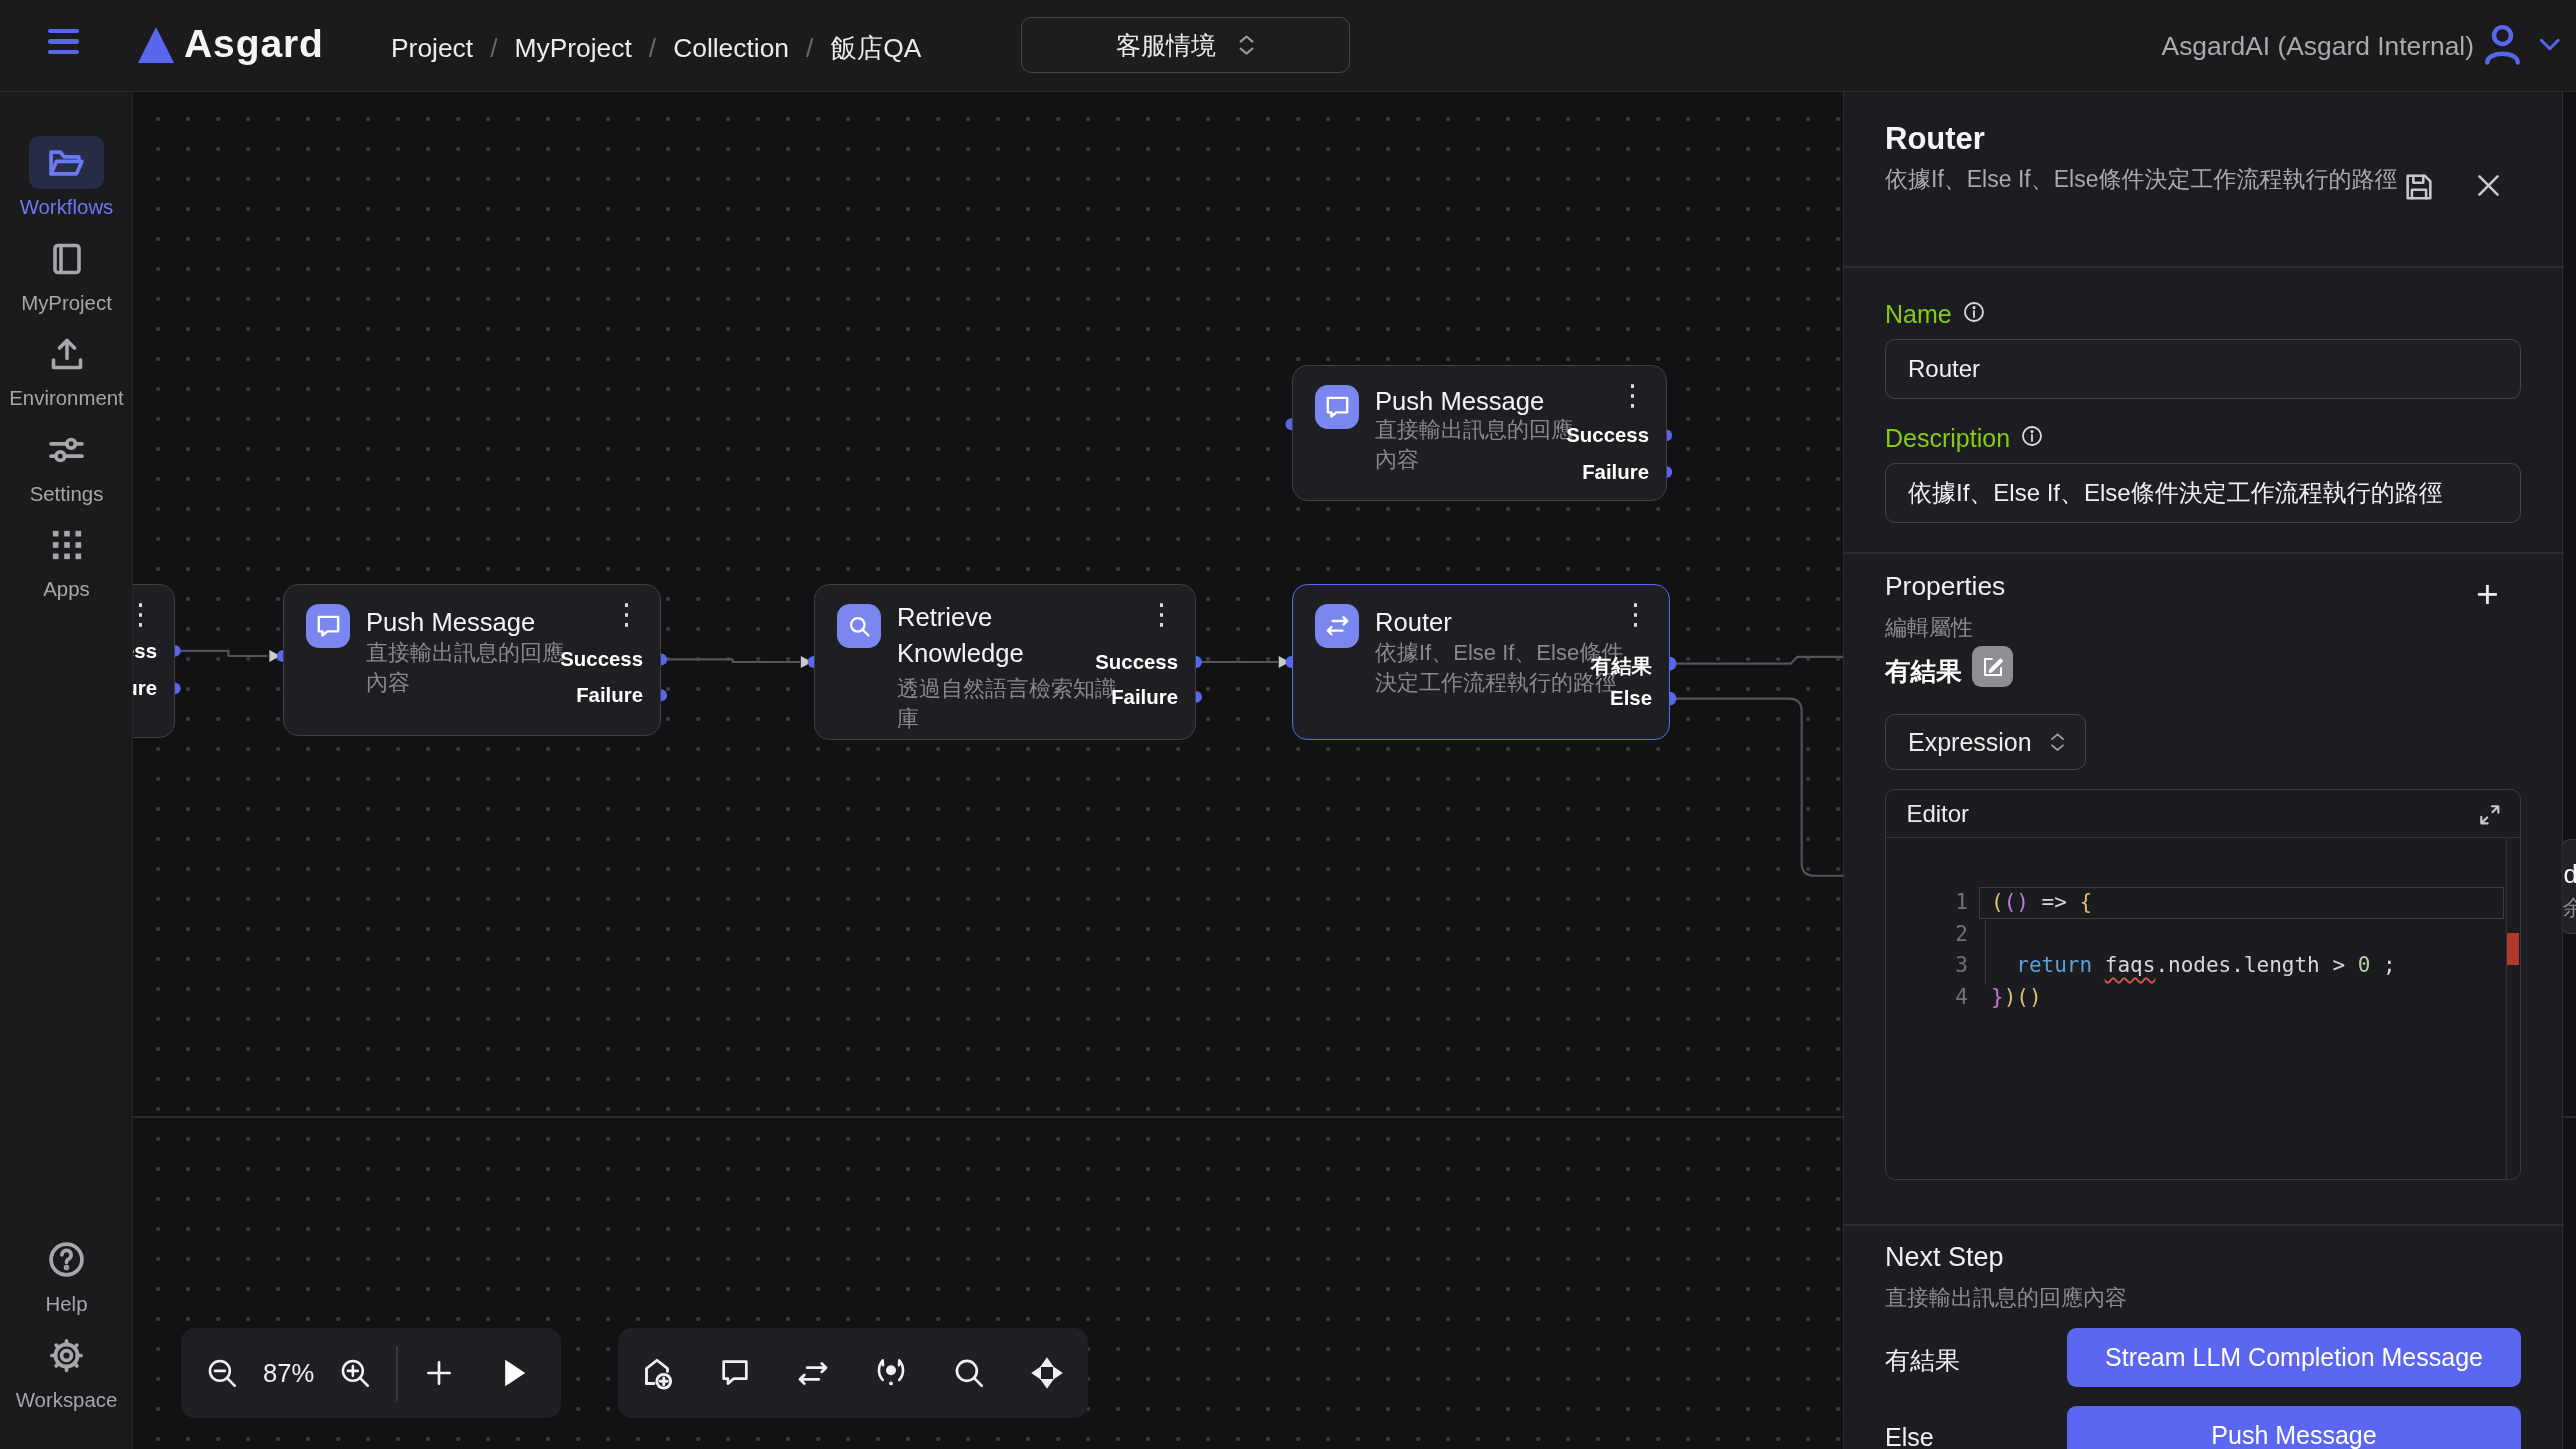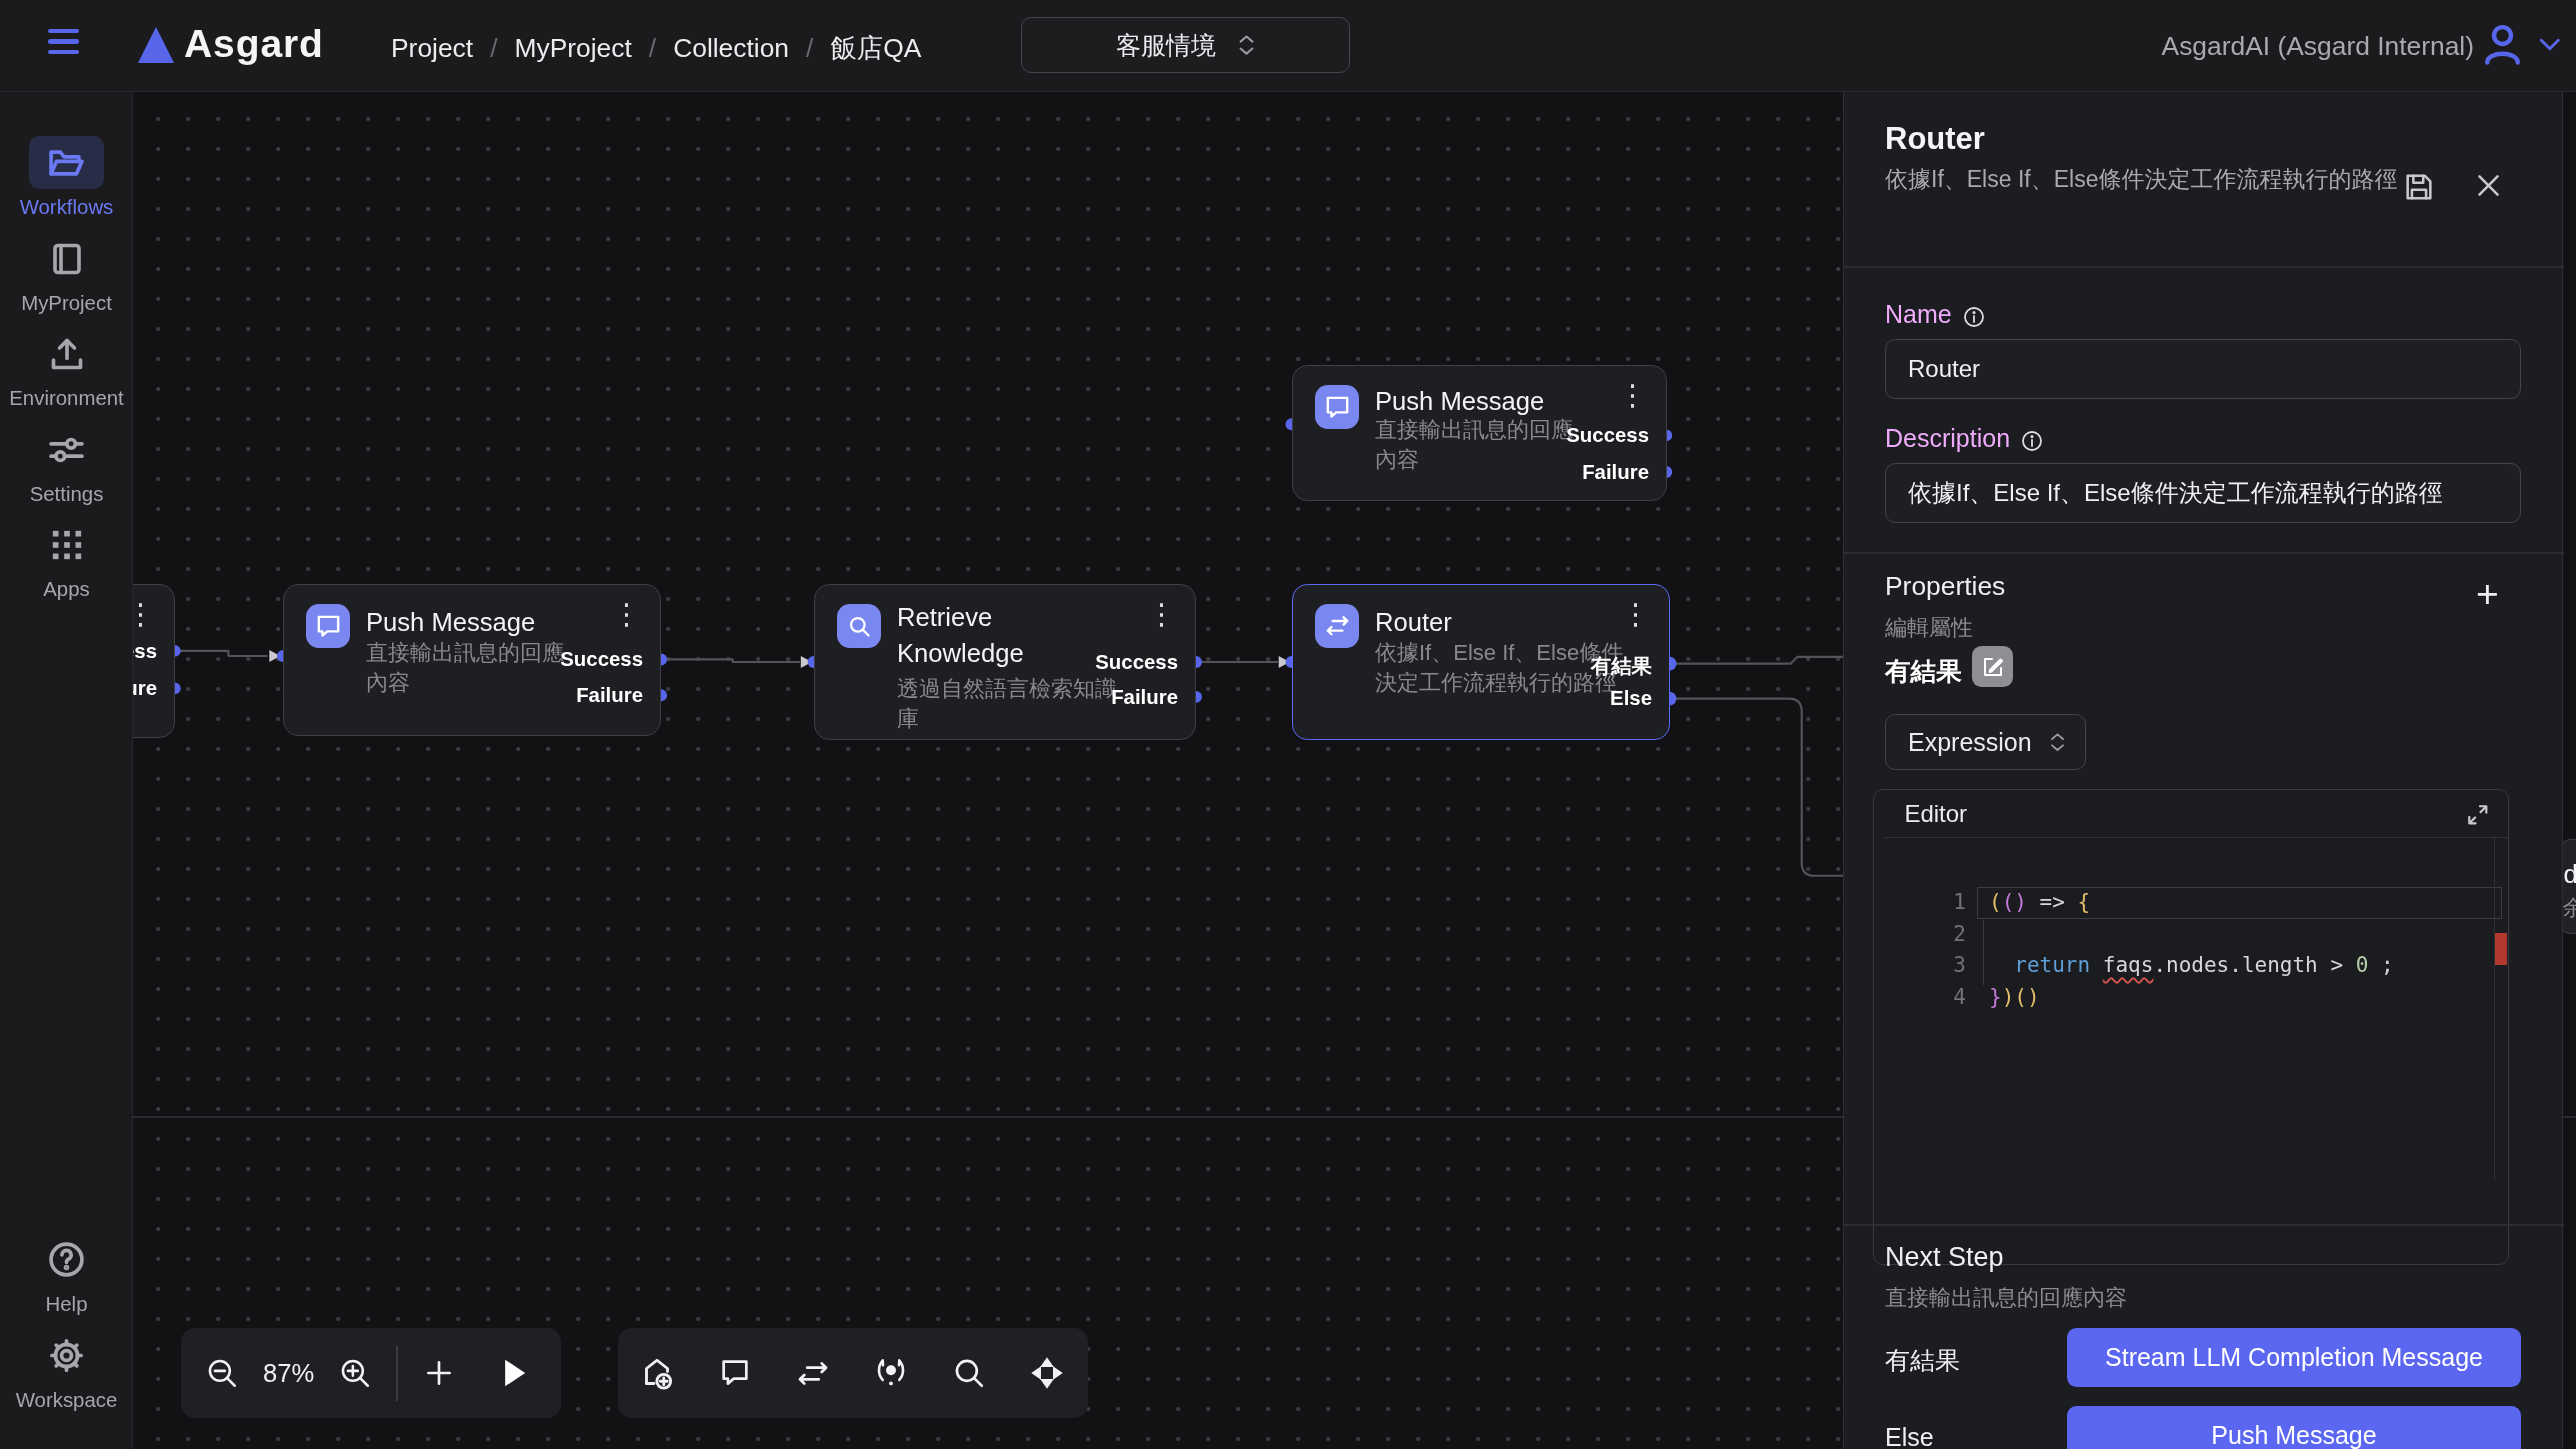--- a/index.html
+++ b/index.html
@@ -63,36 +63,36 @@
   .tdiv { width:1.7px; height:55px; background:#3a3a3f; }
 
   
   .panel { position:absolute; left:1843px; top:92px; width:720px; height:1358px; background:#1c1d20;
     border-left:1.7px solid #2e2e33; border-right:1.7px solid #2e2e33; z-index:20; }
   .pnl-title { position:absolute; left:41px; top:29px; font-size:31px; font-weight:bold; color:#f5f5f7; }
   .pnl-sub { position:absolute; left:41px; top:70px; width:545px; font-size:23px; line-height:34px; color:#a9a9ae; }
   .pnl-save { position:absolute; left:558px; top:78px; cursor:pointer; }
   .pnl-close { position:absolute; left:629px; top:78px; cursor:pointer; }
   .pnl-div { position:absolute; left:0; width:720px; height:1.7px; background:#2d2d31; }
-  .fld-lbl { position:absolute; left:41px; font-size:25px; color:#f0abfc; display:flex; gap:10.2px; align-items:flex-end; }
+  .fld-lbl { position:absolute; left:41px; font-size:25px; color:#84cc16; display:flex; gap:10.2px; align-items:flex-start; }
   .fld-input { position:absolute; left:41px; width:636px; height:60px; border:1.7px solid #45454b; border-radius:10.2px;
     background:#1e1f22; color:#f0f0f2; font-size:24px; display:flex; align-items:center; padding-left:22px; }
   .sec-title { position:absolute; left:41px; font-size:26.4px; color:#f0f0f2; }
   .sec-sub { position:absolute; left:41px; font-size:22px; color:#8b8b91; }
   .plus-btn { position:absolute; left:632px; font-size:39px; font-weight:300; color:#ececef; cursor:pointer; line-height:39px; }
   .prop-lbl { position:absolute; left:41px; font-size:25.6px; font-weight:bold; color:#fff; }
   .edit-chip { position:absolute; left:128px; width:41px; height:41px; background:#8e8e94; border-radius:9.4px;
     display:flex; align-items:center; justify-content:center; cursor:pointer; }
   .select { position:absolute; left:41px; width:201px; height:56px; border:1.7px solid #45454b; border-radius:10.2px;
     background:#1e1f22; display:flex; align-items:center; justify-content:space-between; padding:0 19px 0 22px;
     color:#eceded; font-size:25px; cursor:pointer; }
 
   
-  .editor { position:absolute; left:29px; top:697px; width:636px; height:476px; border:1.7px solid #3a3a3f;
-    border-radius:10.2px; background:#1b1c1f; overflow:hidden;padding-left:10px; }
+  .editor { position:absolute; left:41px; top:697px; width:636px; height:391px; border:1.7px solid #3a3a3f;
+    border-radius:10.2px; background:#1b1c1f; overflow:hidden; }
   .ed-head { position:relative; height:48px; border-bottom:1.7px solid #313136; }
   .ed-title { position:absolute; left:20.4px; top:10.2px; font-size:24px; color:#ececef; }
   .ed-expand { position:absolute; right:17px; top:12px; cursor:pointer; }
   .ed-body { position:relative; height:342px; font-family:"DejaVu Sans Mono", monospace; font-size:21px; }
   .ed-row { position:absolute; left:0; width:621px; height:31.5px; line-height:31.5px; white-space:pre; }
   .ed-num { position:absolute; left:0; width:82px; text-align:right; color:#72727b; }
   .ed-code { position:absolute; left:105px; }
   .cur-line { position:absolute; left:93px; top:49px; width:525px; height:32px; border:0.9px solid #3c3c42; }
   .indent-guide { position:absolute; left:99px; top:82px; width:0.9px; height:65px; background:#3a3a3f; }
   .ed-ruler { position:absolute; right:0; top:0; width:13.6px; height:342px; border-left:0.9px solid #303035; }

